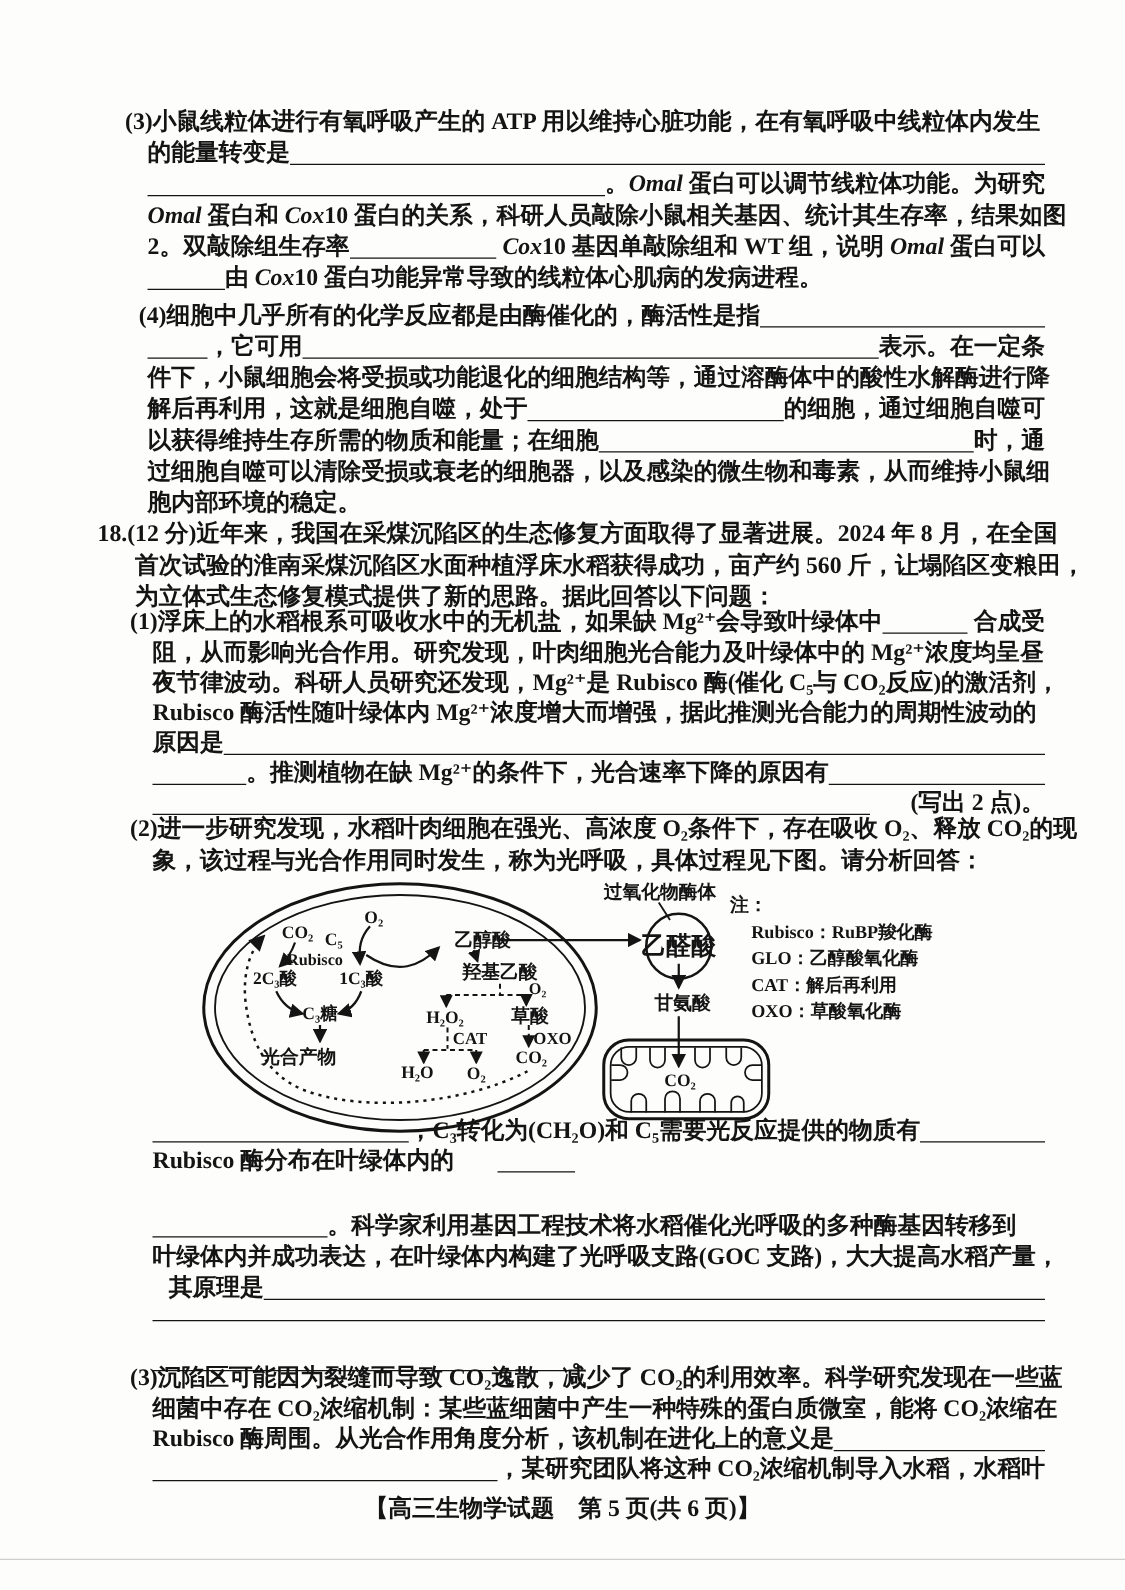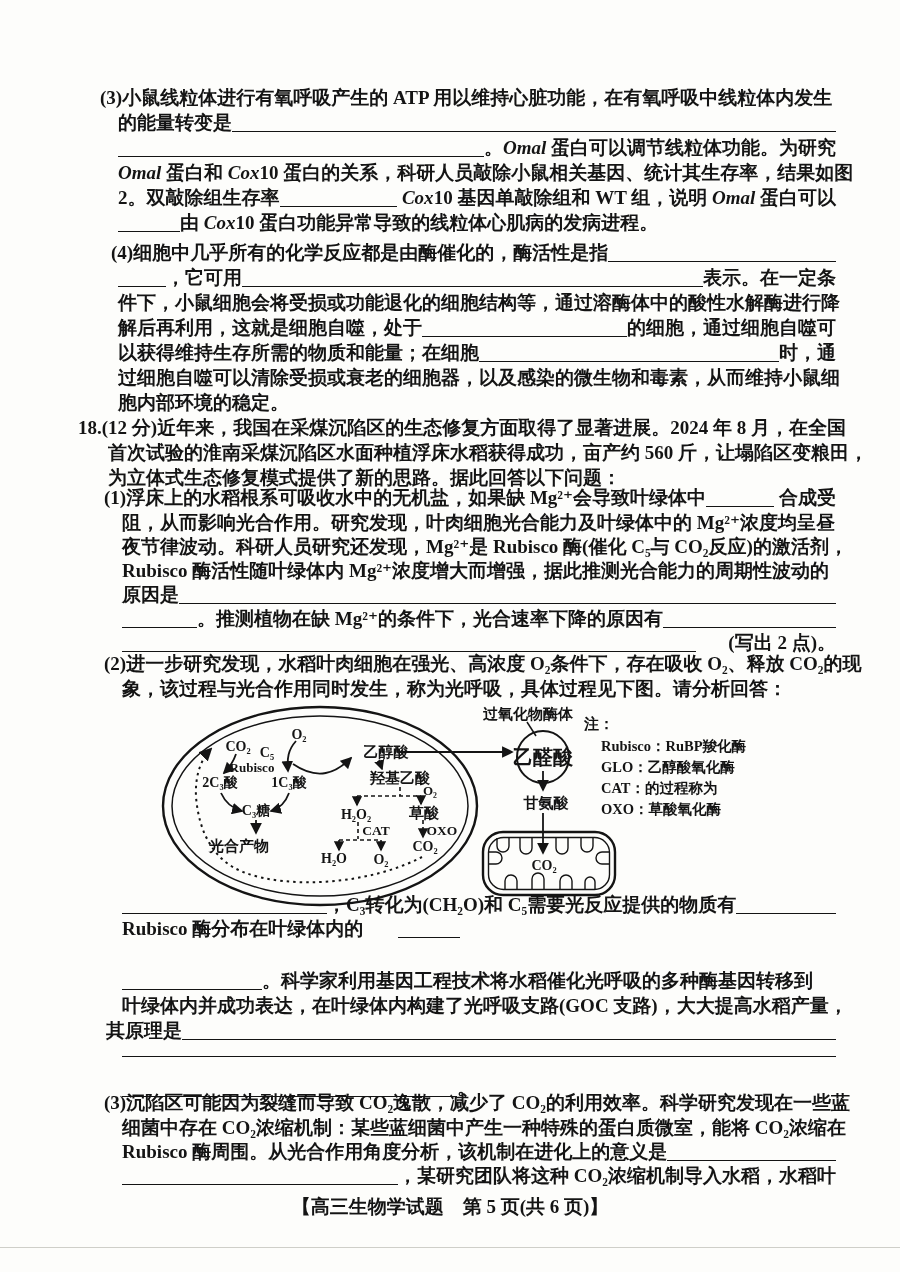--- a/index.html
+++ b/index.html
@@ -139,21 +139,21 @@
         <span class="t">，C₃转化为(CH₂O)和 C₅需要光反应提供的物质有</span>
         <span class="blank fill"></span>
       </div>
       <div class="line" style="left: 122px; top: 969px; right: 64px;">
         <span class="blank" style="width: 140px;"></span>
         <span class="t">。科学家利用基因工程技术将水稻催化光呼吸的多种酶基因转移到</span>
       </div>
       <div class="line" style="left: 122px; top: 994px; right: 64px;">
         <span class="t">叶绿体内并成功表达，在叶绿体内构建了光呼吸支路(GOC 支路)，大大提高水稻产量，</span>
       </div>
-      <div class="line" style="left: 106px; top: 1019px; right: 64px;">
+      <div class="line" style="left: 135px; top: 1019px; right: 64px;">
         <span class="t">其原理是</span>
         <span class="blank fill"></span>
       </div>
       <div class="line" style="left: 122px; top: 1051px; right: 64px;">
         <span class="blank fill"></span>
       </div>
       <div class="line" style="left: 122px; top: 1076px; right: 64px;">
         <span class="blank" style="width: 335px;"></span>
         <span class="t">。</span>
       </div>
@@ -243,19 +243,19 @@
       <div class="dlabel" style="left: 334px; top: 859px; font-size: 14px;">H₂O</div>
       <div class="dlabel" style="left: 381px; top: 860px; font-size: 14px;">O₂</div>
       <div class="dlabel" style="left: 425px; top: 847px; font-size: 14px;">CO₂</div>
       <div class="dlabel" style="left: 528px; top: 714px; font-size: 15px;">过氧化物酶体</div>
       <div class="dlabel" style="left: 543px; top: 757px; font-size: 20px;">乙醛酸</div>
       <div class="dlabel" style="left: 546px; top: 803px; font-size: 15px;">甘氨酸</div>
       <div class="dlabel" style="left: 544px; top: 866px; font-size: 14px;">CO₂</div>
       <div class="dlabel left" style="left: 584px; top: 724px; font-size: 15px;">注：</div>
       <div class="dlabel left" style="left: 601px; top: 746px; font-size: 14.5px;">Rubisco：RuBP羧化酶</div>
       <div class="dlabel left" style="left: 601px; top: 767px; font-size: 14.5px;">GLO：乙醇酸氧化酶</div>
-      <div class="dlabel left" style="left: 601px; top: 788px; font-size: 14.5px;">CAT：的过程称为</div>
+      <div class="dlabel left" style="left: 601px; top: 788px; font-size: 14.5px;">CAT：解后再利用</div>
       <div class="dlabel left" style="left: 601px; top: 809px; font-size: 14.5px;">OXO：草酸氧化酶</div>
     </div>
 
   <div class="footer">【高三生物学试题　第 5 页(共 6 页)】</div>
   <div class="edge"></div>
 </div>
 
 </body></html>

